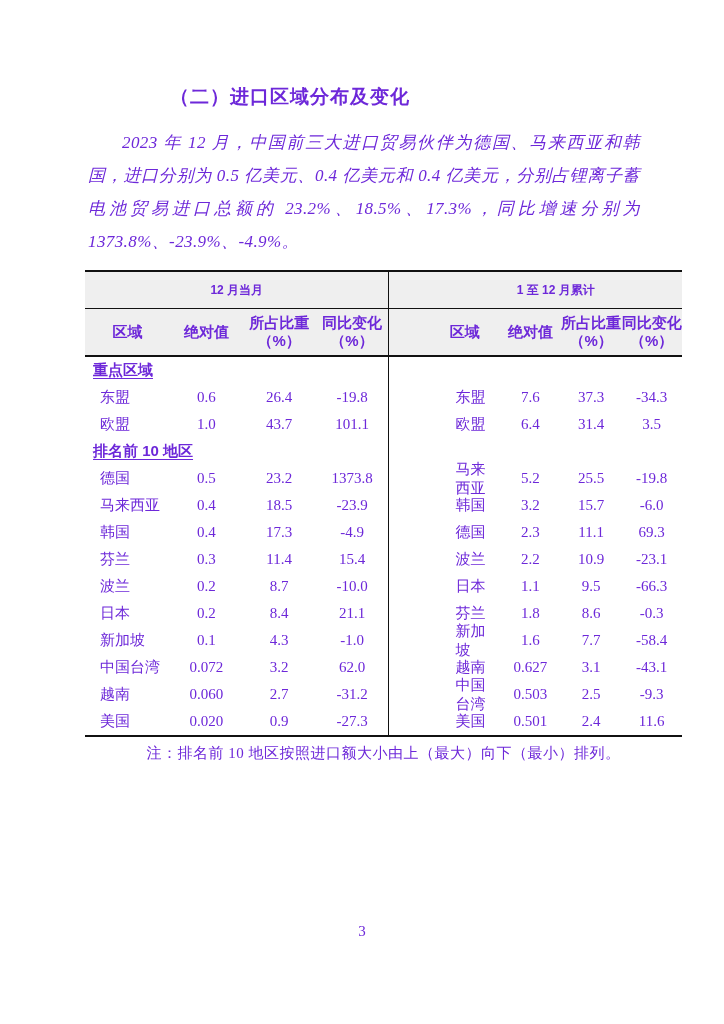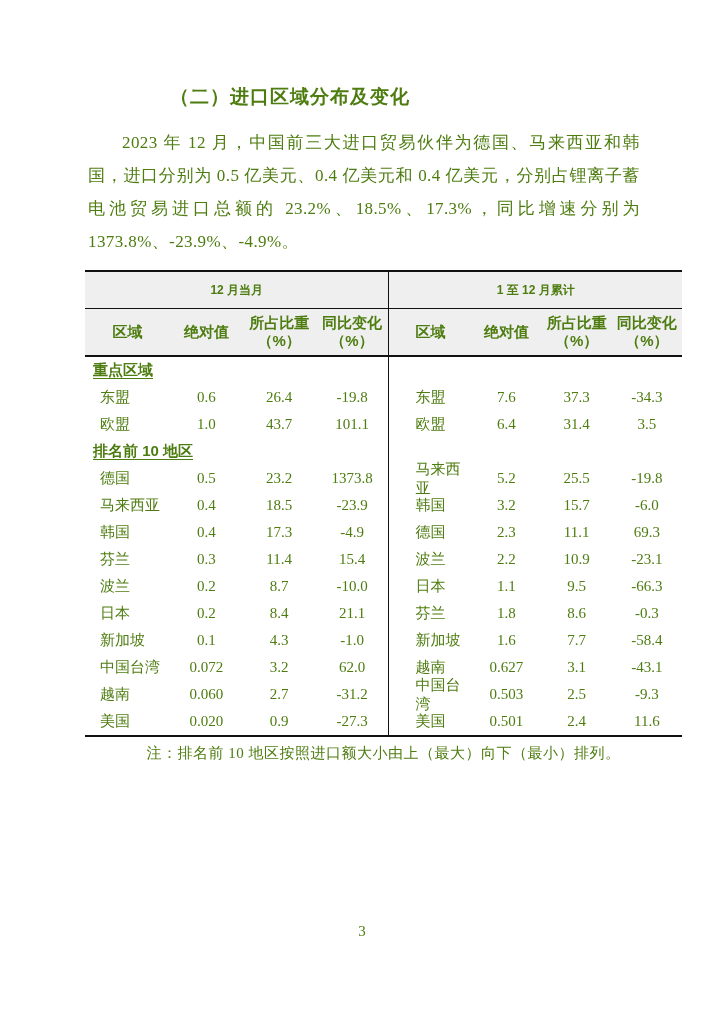--- a/index.html
+++ b/index.html
@@ -1,21 +1,21 @@
 <!DOCTYPE html>
 <html><head>
 <meta charset="utf-8">
 <style>
   html, body { margin: 0; padding: 0; background: #ffffff; }
   .page {
     position: relative;
     width: 724px;
     height: 1024px;
     background: #ffffff;
-    color: #4d7c0f;
+    color: #6d28d9;
     font-family: "Liberation Serif", "DejaVu Serif", serif;
     overflow: hidden;
     box-sizing: border-box;
     padding-top: 84px;
   }
   
   .sec-heading {
     margin: 0 0 16px 170px;
     font-family: "Liberation Sans", "DejaVu Sans", sans-serif;
     font-weight: 700;
@@ -25,38 +25,39 @@
   }
   
   .body-text { margin-left: 88px; width: 552px; }
   .body-text p {
     margin: 0;
     font-size: 17px;
     line-height: 33px;
     text-align: justify;
     text-indent: 2em;
     letter-spacing: 0.4px;
+    font-style: italic;
   }
   
   .table-block { margin: 12px auto 0 85px; width: 597px; }
   .tbl-caption {
     text-align: center;
     font-size: 17px;
     letter-spacing: 0.5px;
     margin: 0 0 6px 0;
   }
   .tbl {
     border-top: 2px solid #111;
     border-bottom: 2px solid #111;
     font-size: 15px;
   }
   .band-row, .head-row, .tr { display: flex; }
   .half { display: flex; box-sizing: border-box; }
   .hl { width: 51%; border-right: 1.5px solid #111; }
-  .hr { width: 49%; }
+  .hr { width: 49%; padding-left: 40px; }
   .band-row {
     background: #efefef;
     border-bottom: 1.5px solid #111;
     height: 36px;
   }
   .band-cell {
     display: flex; align-items: center; justify-content: center;
     box-sizing: border-box;
     font-family: "Liberation Sans", "DejaVu Sans", sans-serif;
     font-weight: 700;

